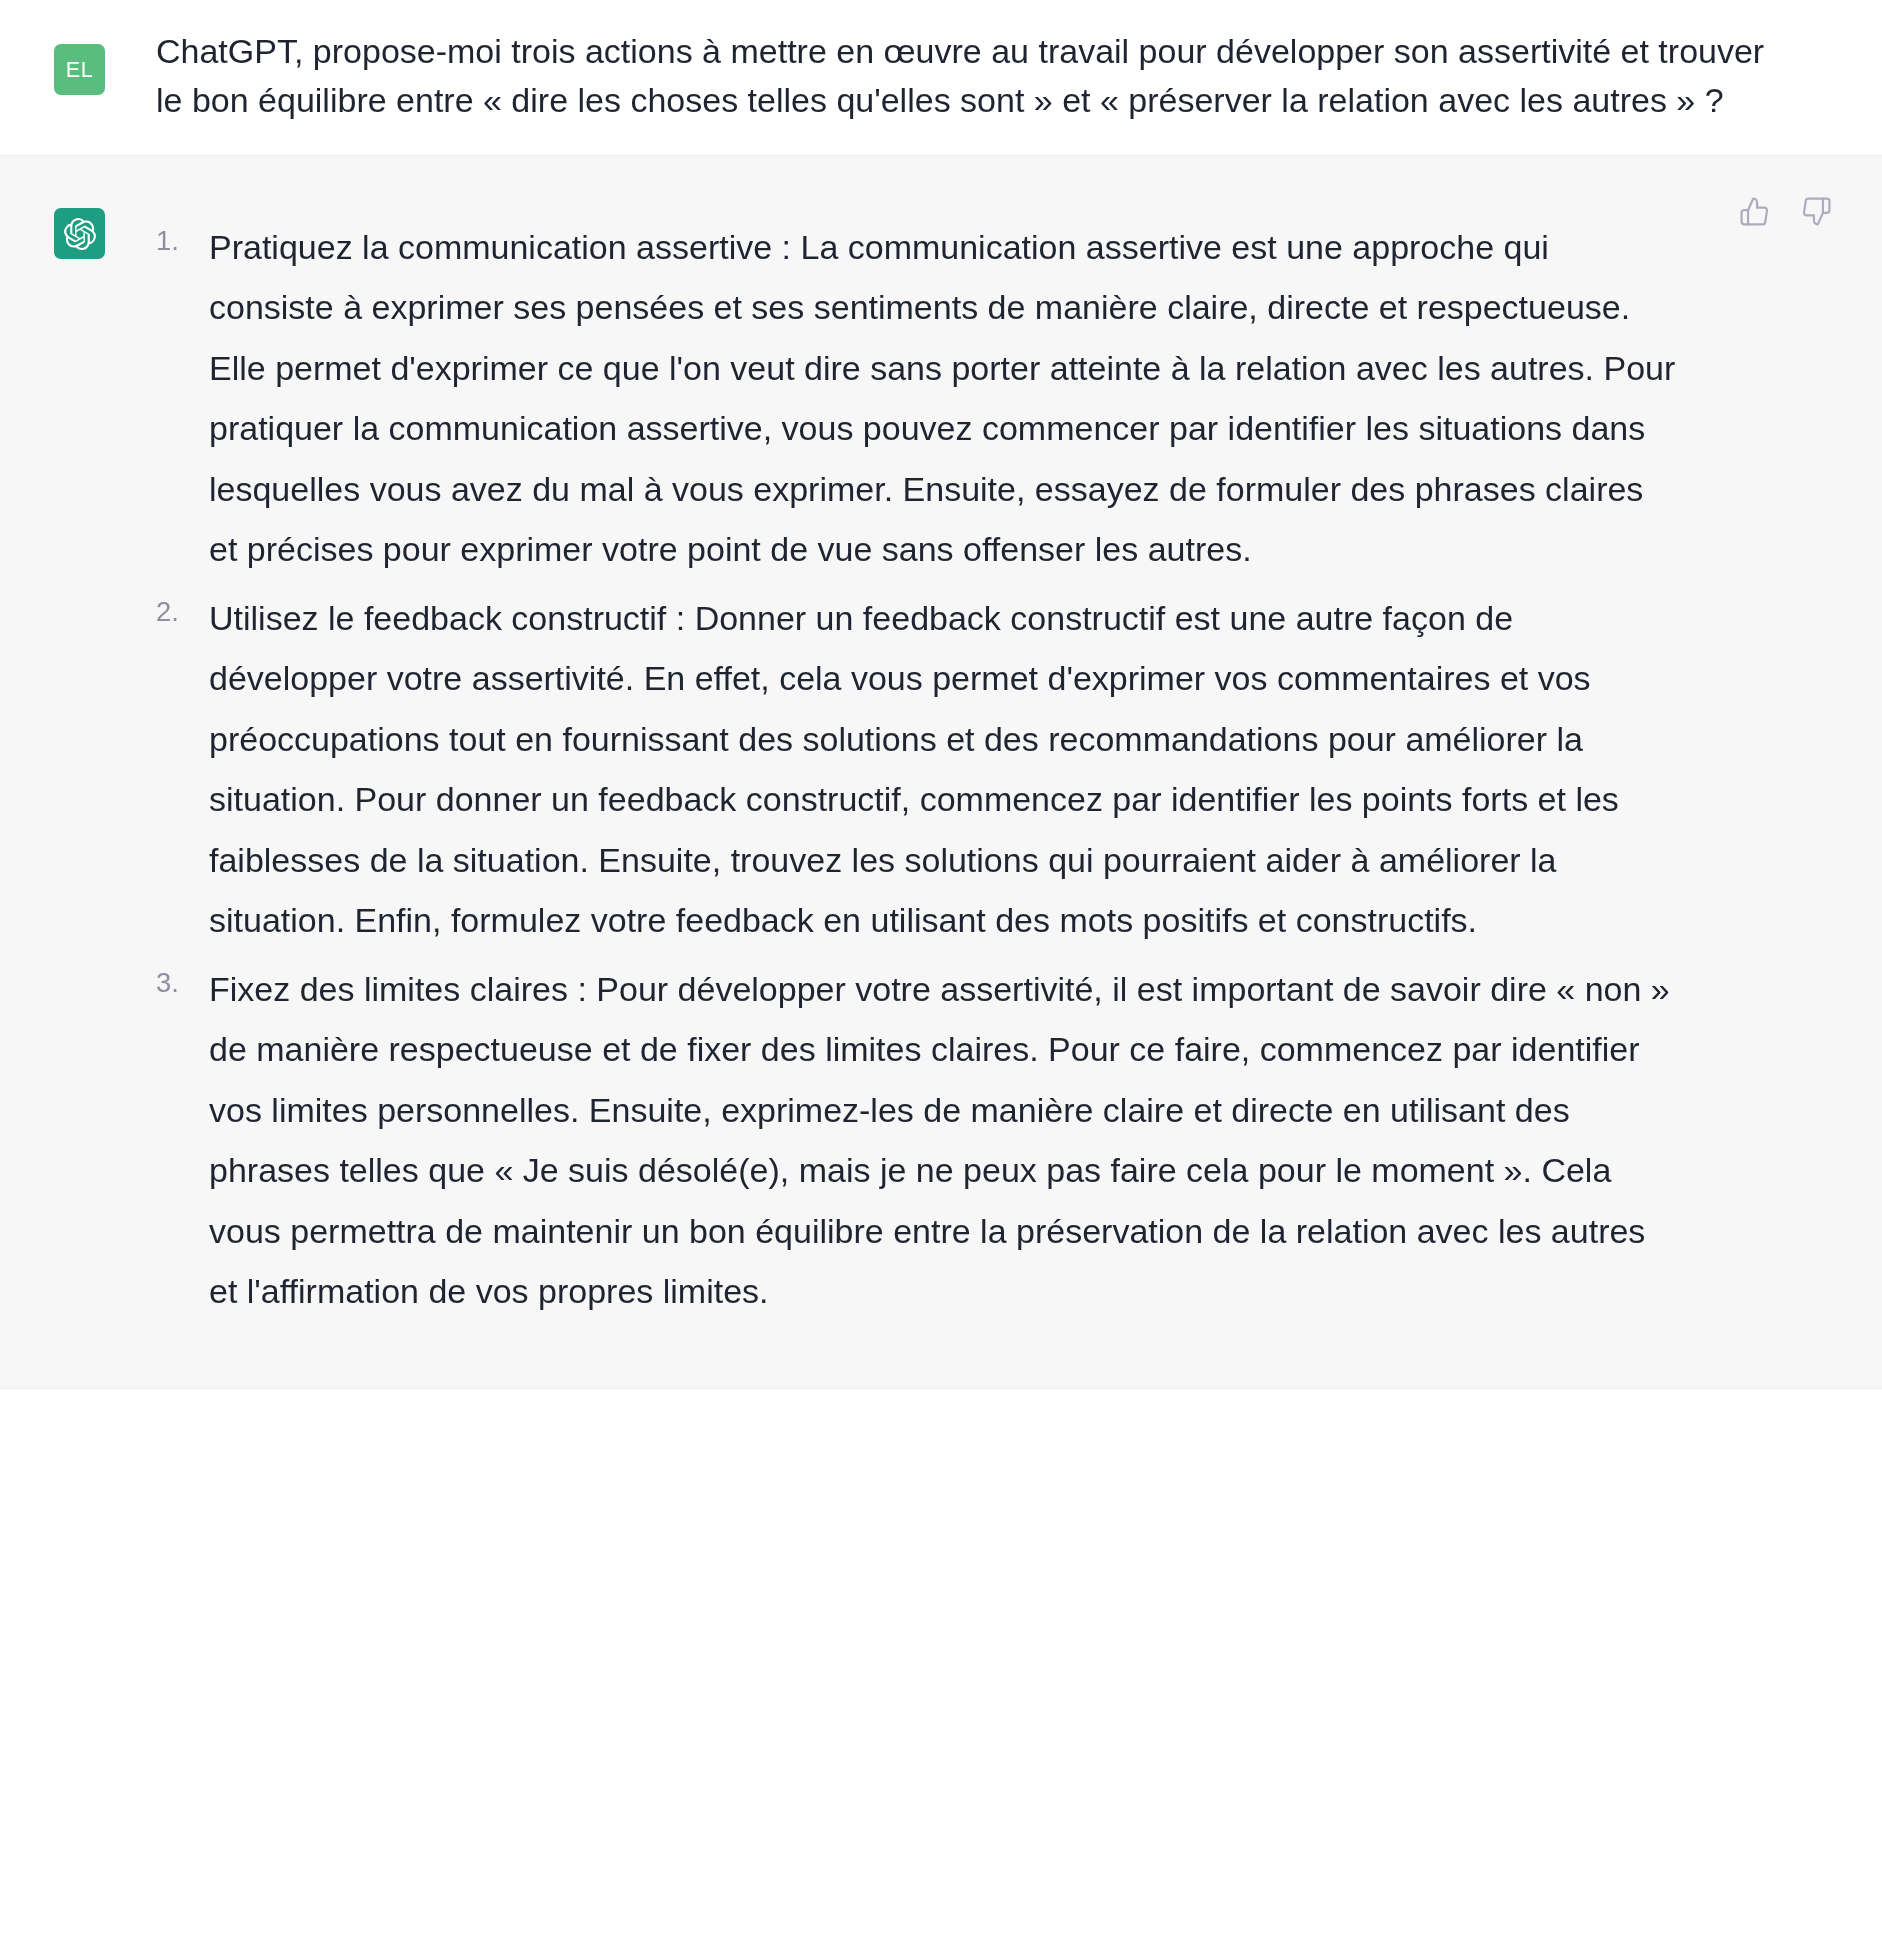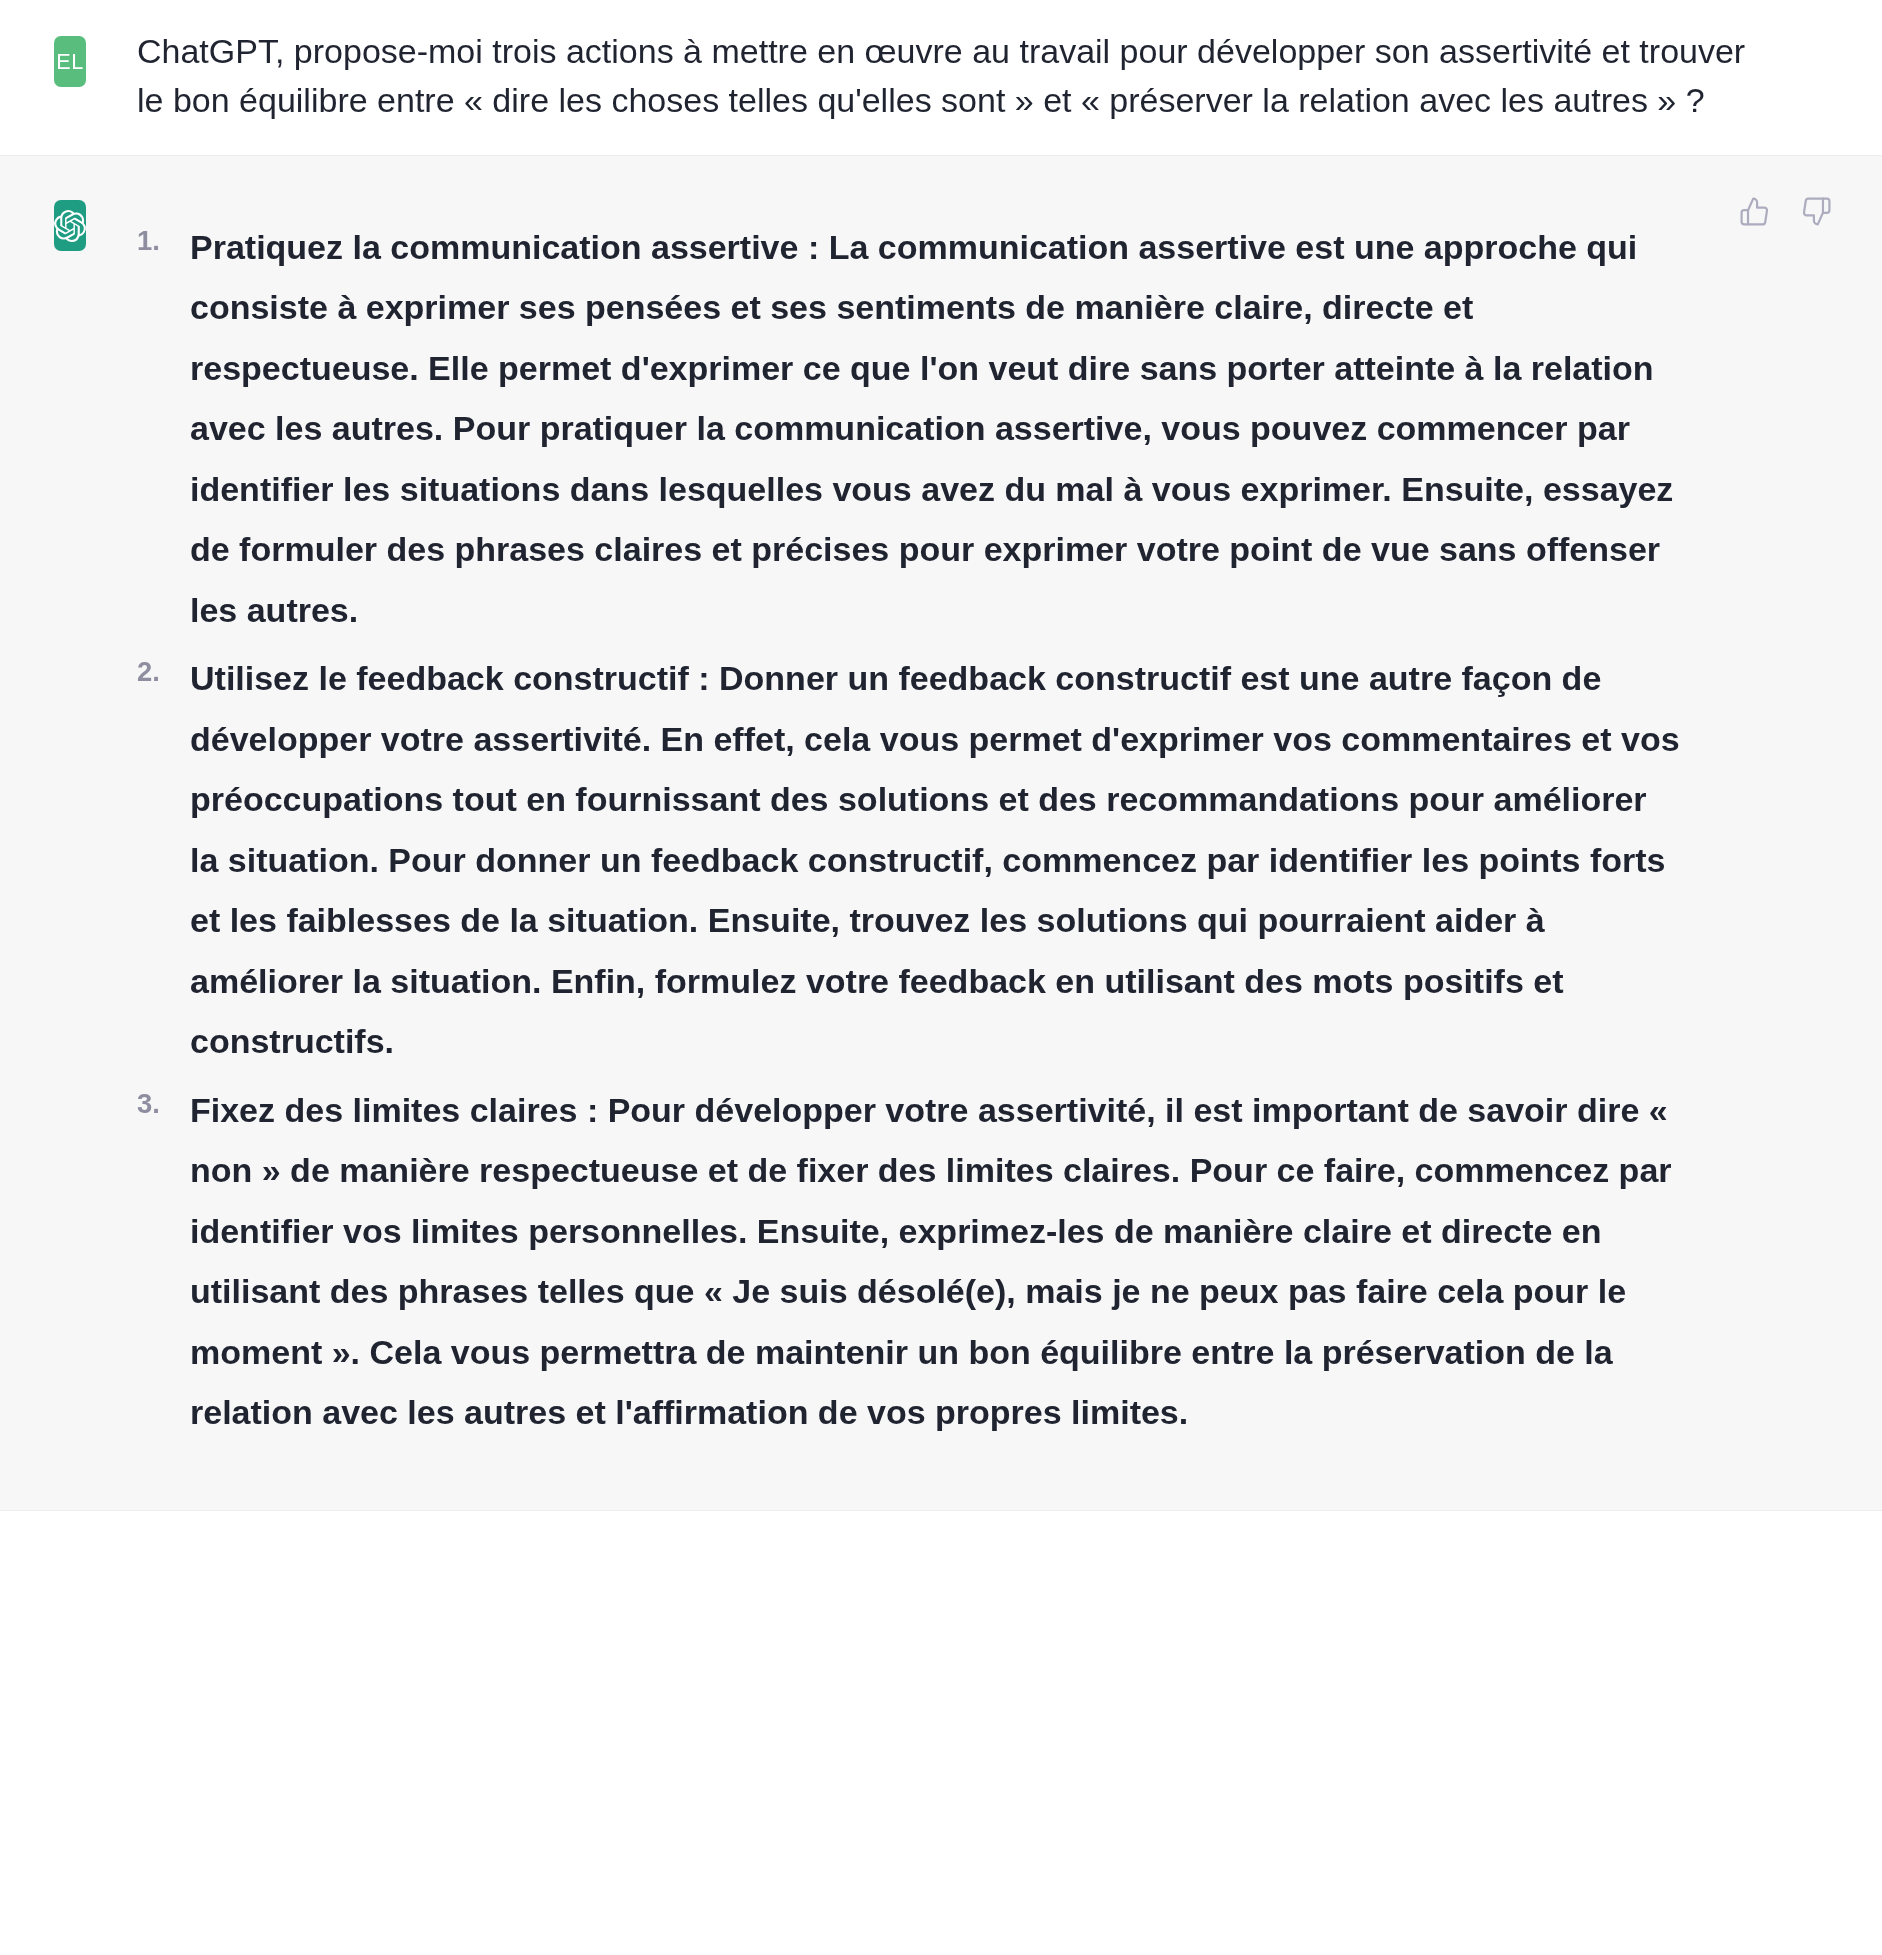--- a/index.html
+++ b/index.html
@@ -39,27 +39,27 @@
     max-width: 1882px;
   }
   .msg-row.assistant .msg-inner {
     padding-top: 35px;
     padding-bottom: 59px;
   }
 
   
   .avatar {
     flex: 0 0 auto;
-    width: 32px;
+    width: 51px;
     height: 51px;
     border-radius: 6.9px;
     display: flex;
     align-items: center;
     justify-content: center;
-    margin-top: 9px;
+    margin-top: 17px;
   }
   .avatar.user {
     background: #58bd7d;
     color: #ffffff;
     font-size: 21.6px;
     letter-spacing: 0.5px;
     font-weight: 400;
   }
   .avatar.assistant {
     background: #19937f;
@@ -91,21 +91,20 @@
     margin: 25.5px 0 0 0;
     padding-left: 53px;
     list-style: none;
     counter-reset: ansitem;
   }
   ol.answer-list > li {
     position: relative;
     counter-increment: ansitem;
     margin-bottom: 7.8px;
     padding-left: 0;
-    font-weight: bold;
   }
   ol.answer-list > li::before {
     content: counter(ansitem) ".";
     position: absolute;
     left: -53px;
     top: 0;
     width: 42px;
     text-align: left;
     color: #8e8ea0;
     font-size: 27.4px;

